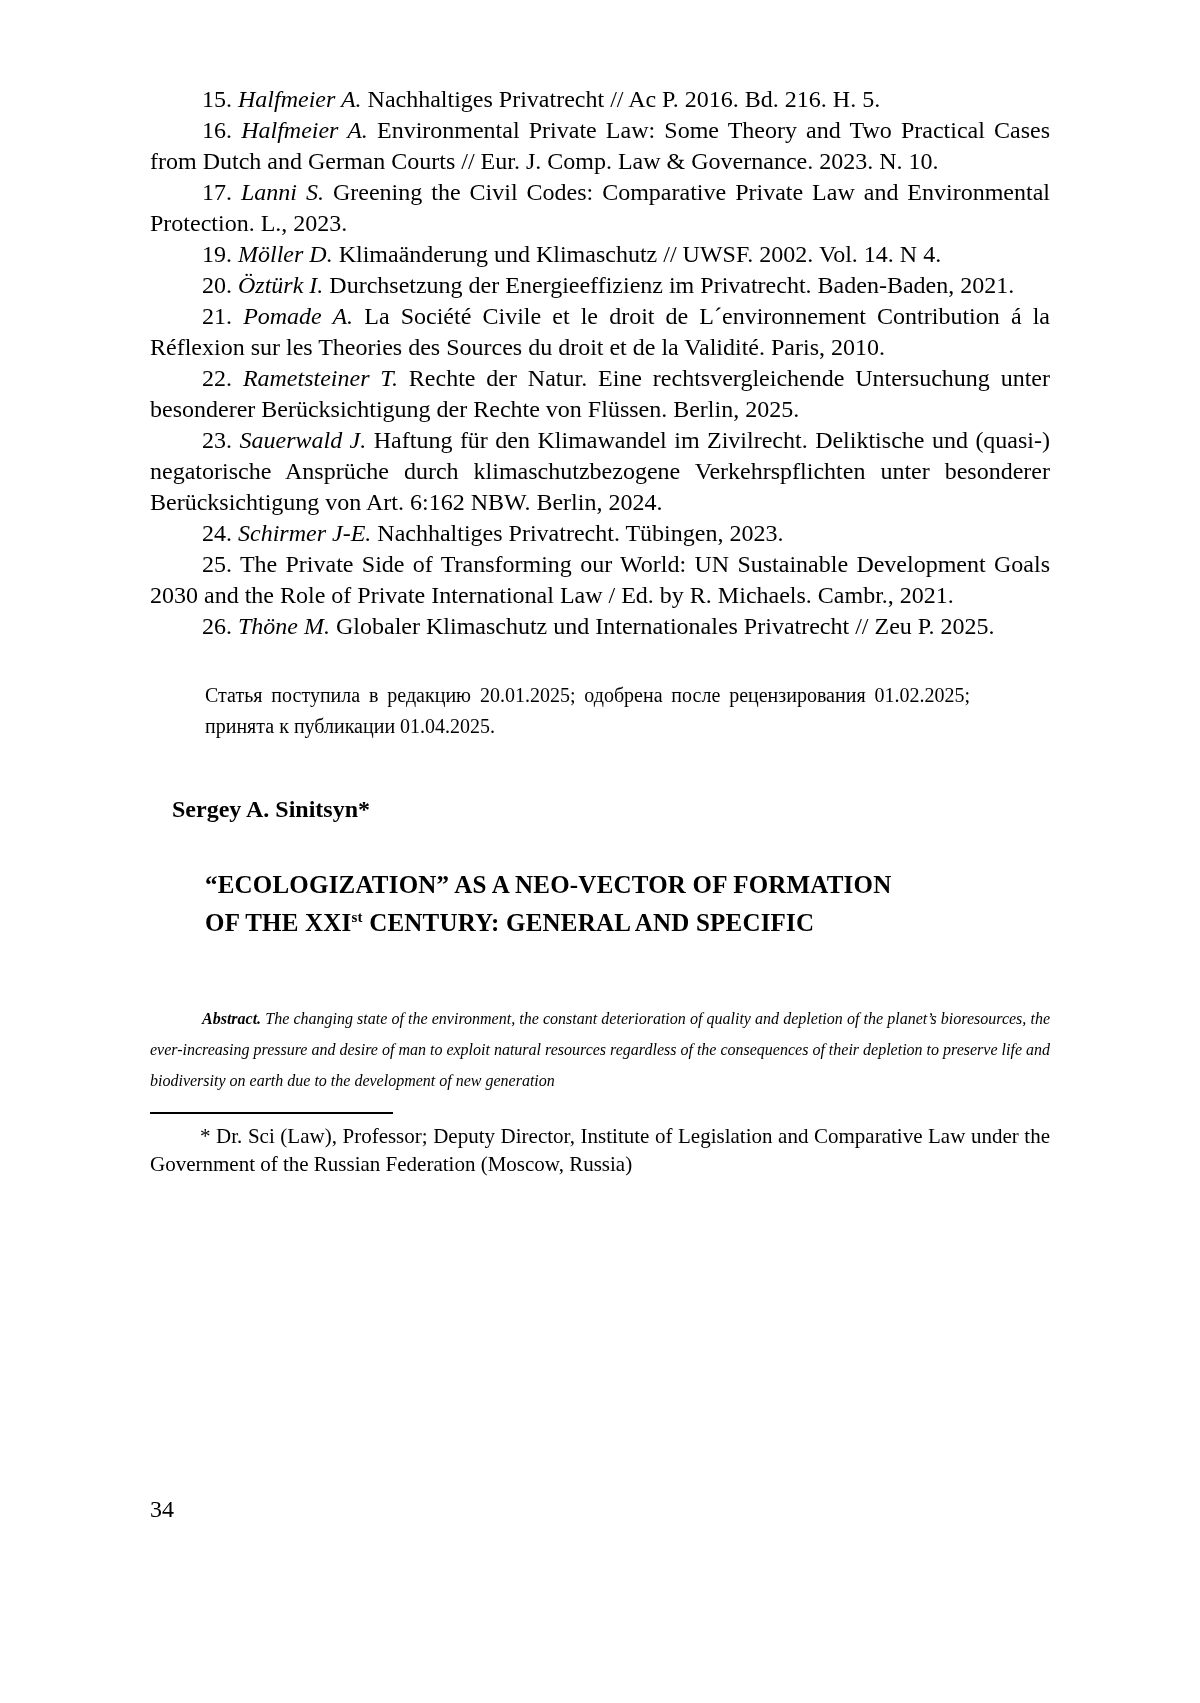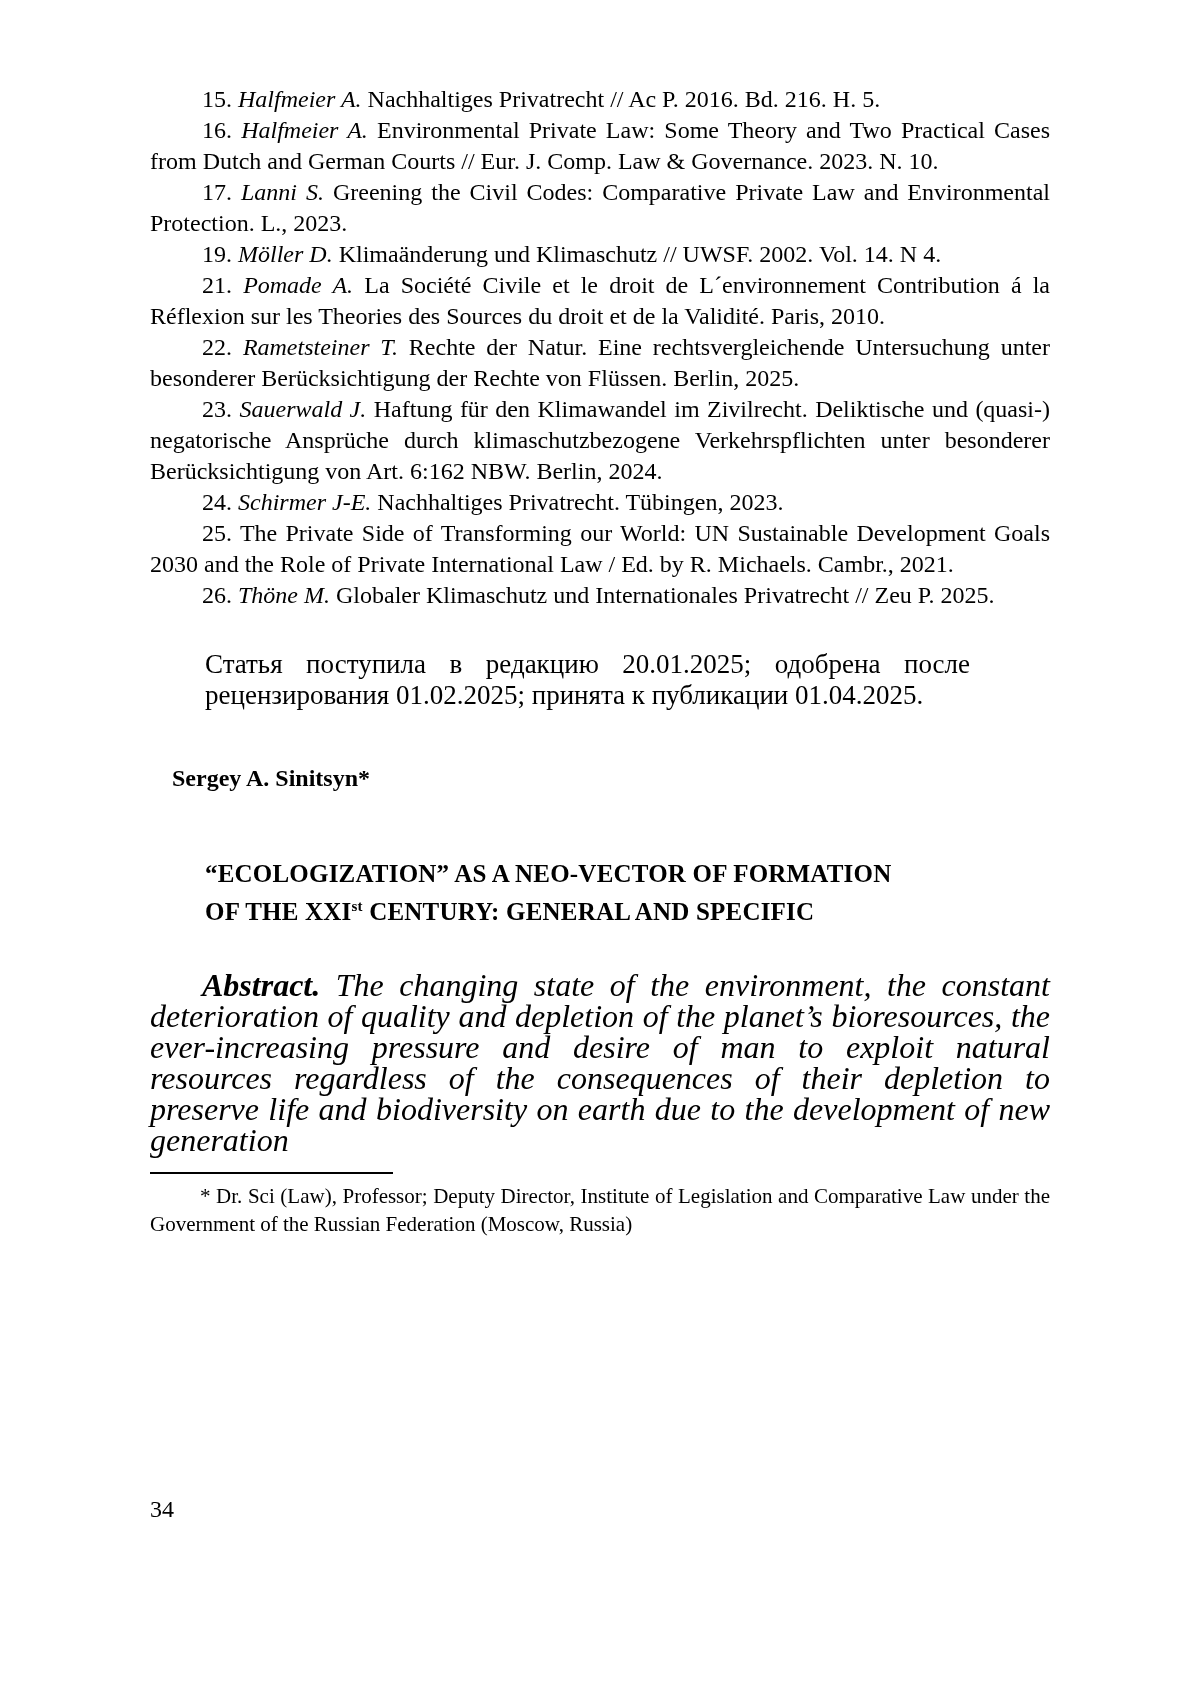--- a/index.html
+++ b/index.html
@@ -21,51 +21,51 @@
   }
   .references p.ref {
     font-size: 24px;
     line-height: 31px;
     text-align: justify;
     text-indent: 52px;
   }
   .ref-author { font-style: italic; }
   .submission-note {
     margin: 38px 80px 0 55px;
-    font-size: 27px;
+    font-size: 20px;
     line-height: 31px;
     text-align: justify;
   }
   .type-label {
     margin-top: 56px;
     margin-left: 55px;
     font-style: italic;
     font-size: 25px;
     line-height: 31px;
   }
   .author-name {
     margin-top: 52px;
     margin-left: 22px;
     font-weight: bold;
     font-size: 24px;
     line-height: 31px;
   }
   .title {
-    margin-top: 64px;
+    margin-top: 44px;
     margin-left: 55px;
     font-weight: bold;
     font-size: 25px;
     line-height: 32px;
     letter-spacing: 0.2px;
   }
   .title .title-line { display: block; }
   .title sup { font-size: 15px; vertical-align: super; }
   .abstract {
-    margin-top: 42px;
-    font-size: 32px;
+    margin-top: 64px;
+    font-size: 16px;
     line-height: 31px;
     text-align: justify;
     text-indent: 52px;
     font-style: italic;
   }
   .abstract-label { font-weight: bold; }
   .footnote-rule {
     margin-top: 16px;
     width: 243px;
     border: none;
@@ -94,20 +94,21 @@
   <div class="references" id="references">
     <p class="ref"><span class="ref-num">15.</span> <span class="ref-author">Halfmeier A.</span> <span class="ref-text">Nachhaltiges Privatrecht // Ac P. 2016. Bd. 216. H. 5.</span></p>
 
     <p class="ref"><span class="ref-num">16.</span> <span class="ref-author">Halfmeier A.</span> <span class="ref-text">Environmental Private Law: Some Theory and Two Practical Cases from Dutch and German Courts // Eur. J. Comp. Law &amp; Governance. 2023. N. 10.</span></p>
 
     <p class="ref"><span class="ref-num">17.</span> <span class="ref-author">Lanni S.</span> <span class="ref-text">Greening the Civil Codes: Comparative Private Law and Environmental Protection. L., 2023.</span></p>
 
 
     <p class="ref"><span class="ref-num">19.</span> <span class="ref-author">Möller D.</span> <span class="ref-text">Klimaänderung und Klimaschutz // UWSF. 2002. Vol. 14. N 4.</span></p>
 
+    <p class="ref"><span class="ref-num">20.</span> <span class="ref-author">Öztürk I.</span> <span class="ref-text">Durchsetzung der Energieeffizienz im Privatrecht. Baden-Baden, 2021.</span></p>
 
     <p class="ref"><span class="ref-num">21.</span> <span class="ref-author">Pomade A.</span> <span class="ref-text">La Société Civile et le droit de L´environnement Contribution á la Réflexion sur les Theories des Sources du droit et de la Validité. Paris, 2010.</span></p>
 
     <p class="ref"><span class="ref-num">22.</span> <span class="ref-author">Rametsteiner T.</span> <span class="ref-text">Rechte der Natur. Eine rechtsvergleichende Untersuchung unter besonderer Berücksichtigung der Rechte von Flüssen. Berlin, 2025.</span></p>
 
     <p class="ref"><span class="ref-num">23.</span> <span class="ref-author">Sauerwald J.</span> <span class="ref-text">Haftung für den Klimawandel im Zivilrecht. Deliktische und (quasi-) negatorische Ansprüche durch klimaschutzbezogene Verkehrspflichten unter besonderer Berücksichtigung von Art. 6:162 NBW. Berlin, 2024.</span></p>
 
     <p class="ref"><span class="ref-num">24.</span> <span class="ref-author">Schirmer J-E.</span> <span class="ref-text">Nachhaltiges Privatrecht. Tübingen, 2023.</span></p>
 
     <p class="ref"><span class="ref-num">25.</span>  <span class="ref-text">The Private Side of Transforming our World: UN Sustainable Development Goals 2030 and the Role of Private International Law / Ed. by R. Michaels. Cambr., 2021.</span></p>

